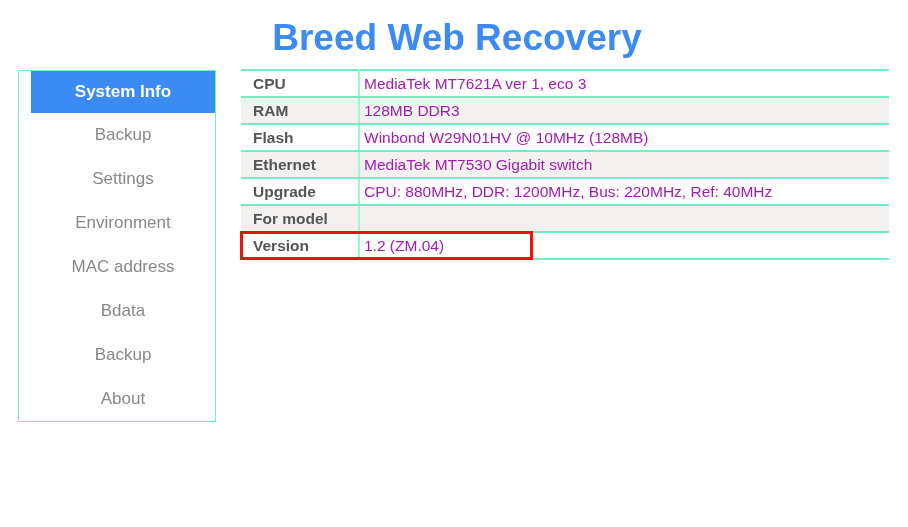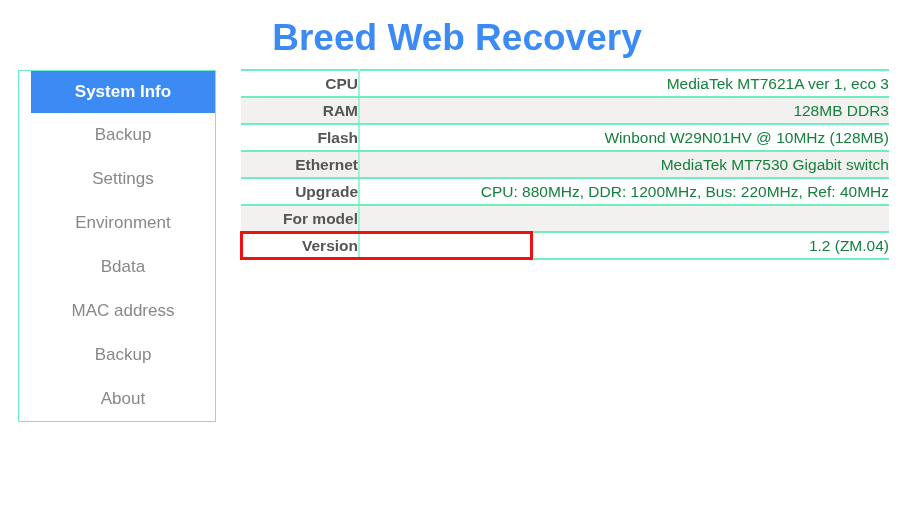--- a/index.html
+++ b/index.html
@@ -67,21 +67,20 @@
   .content {
     flex: 1 1 auto;
     padding-left: 25px;
     box-sizing: border-box;
   }
   table.info {
     border-collapse: collapse;
     width: 648px;
     table-layout: fixed;
     margin-top: -1px;
-    text-align: right;
   }
   table.info tr {
     height: 27px;
   }
   table.info td {
     border-top: 2px solid #6eefc0;
     border-bottom: 2px solid #6eefc0;
     font-size: 15.5px;
     padding: 0 0 0 12px;
     vertical-align: middle;
@@ -90,22 +89,22 @@
     overflow: hidden;
     white-space: nowrap;
   }
   table.info td.key {
     width: 118px;
     font-weight: bold;
     color: #555555;
     border-right: 2px solid #9ef5d2;
   }
   table.info td.val {
-    color: #15803d;
-    padding-left: 13px;
+    color: #a21caf;
+    padding-left: 4px;
   }
   table.info tr.alt td {
     background: #f2f1f0;
   }
   
   .hl-box {
     position: absolute;
     border: 3px solid #ee1111;
     box-sizing: border-box;
     pointer-events: none;
@@ -120,22 +119,22 @@
 
 <h1 id="page-title">Breed Web Recovery</h1>
 
 <div class="layout">
 
   <nav class="sidebar" id="sidebar">
       <div class="nav-item active"><span>System Info</span></div>
       <div class="nav-item"><span>Backup</span></div>
       <div class="nav-item"><span>Settings</span></div>
       <div class="nav-item"><span>Environment</span></div>
+      <div class="nav-item"><span>MAC address</span></div>
       <div class="nav-item"><span>Bdata</span></div>
-      <div class="nav-item"><span>MAC address</span></div>
       <div class="nav-item"><span>Backup</span></div>
       <div class="nav-item"><span>About</span></div>
     </nav>
 
   <div class="content">
     <table class="info">
       <tbody id="info-body">
           <tr>
             <td class="key">CPU</td>
             <td class="val">MediaTek MT7621A ver 1, eco 3</td>

